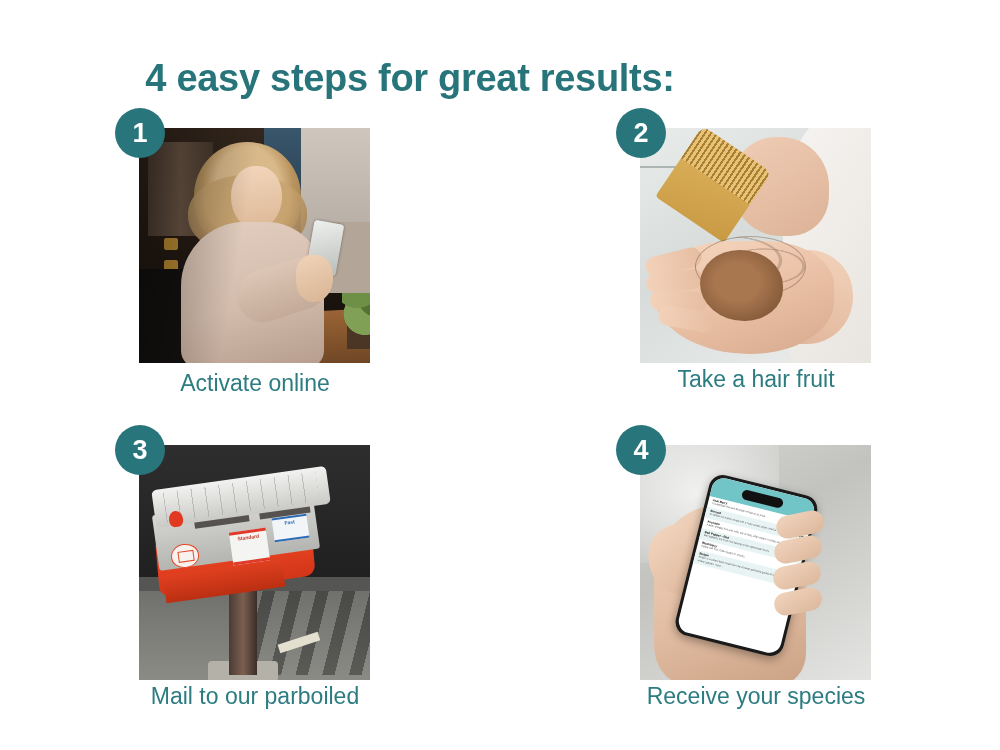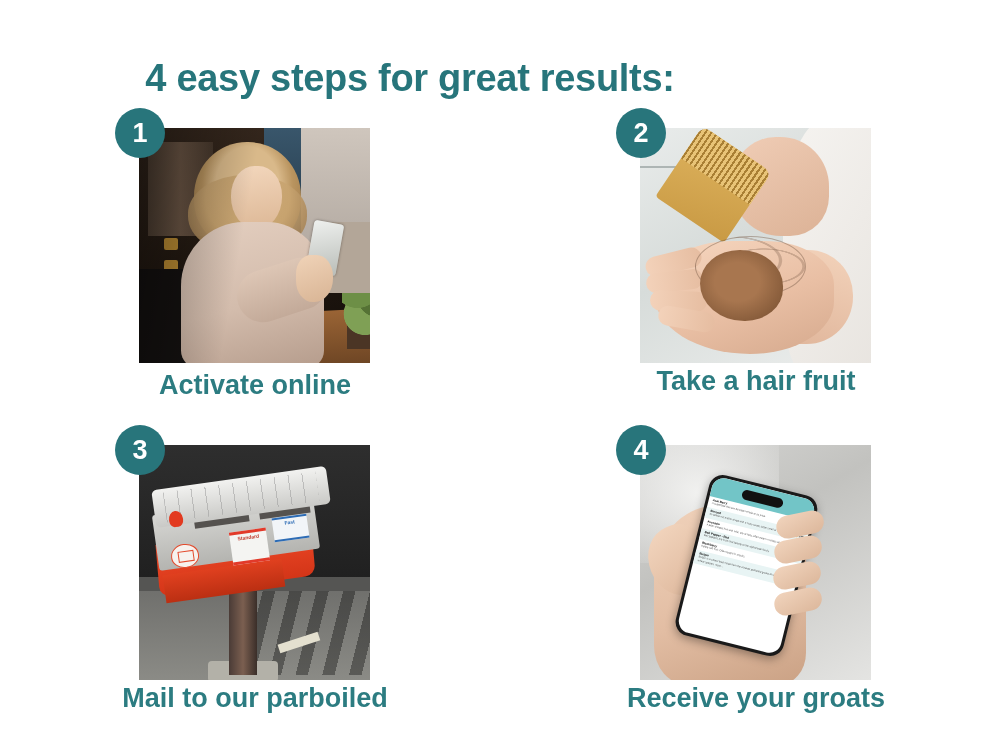--- a/index.html
+++ b/index.html
@@ -64,22 +64,22 @@
     background: #dedede;
   }
   .photo .scene { position: absolute; inset: 0; }
 
   .caption {
     position: absolute;
     left: -75px;
     top: 262px;
     width: 430px;
     text-align: center;
-    font-size: 27px;
-    font-weight: bold;
+    font-size: 23px;
+    font-weight: normal;
     color: #2c7c81;
     white-space: nowrap;
   }
   .step-2 .caption, .step-4 .caption { top: 258px; }
   .step-3 .caption, .step-4 .caption { top: 258px; }
 
   
   .p1-bg { position:absolute; inset:0; background:
       linear-gradient(160deg,#3a2b20 0%, #241a12 45%, #120d09 100%); }
   .p1-window { position:absolute; left:54%; top:0; width:16%; height:62%;
@@ -411,16 +411,16 @@
           </div>
         </div>
         <div class="p4-fingertips">
           <i></i>
           <i></i>
           <i></i>
           <i></i>
         </div>
       </div>
     </div>
-    <div class="caption">Receive your groats</div>
+    <div class="caption">Receive your species</div>
   </div>
 
 </div>
 
 </body></html>

